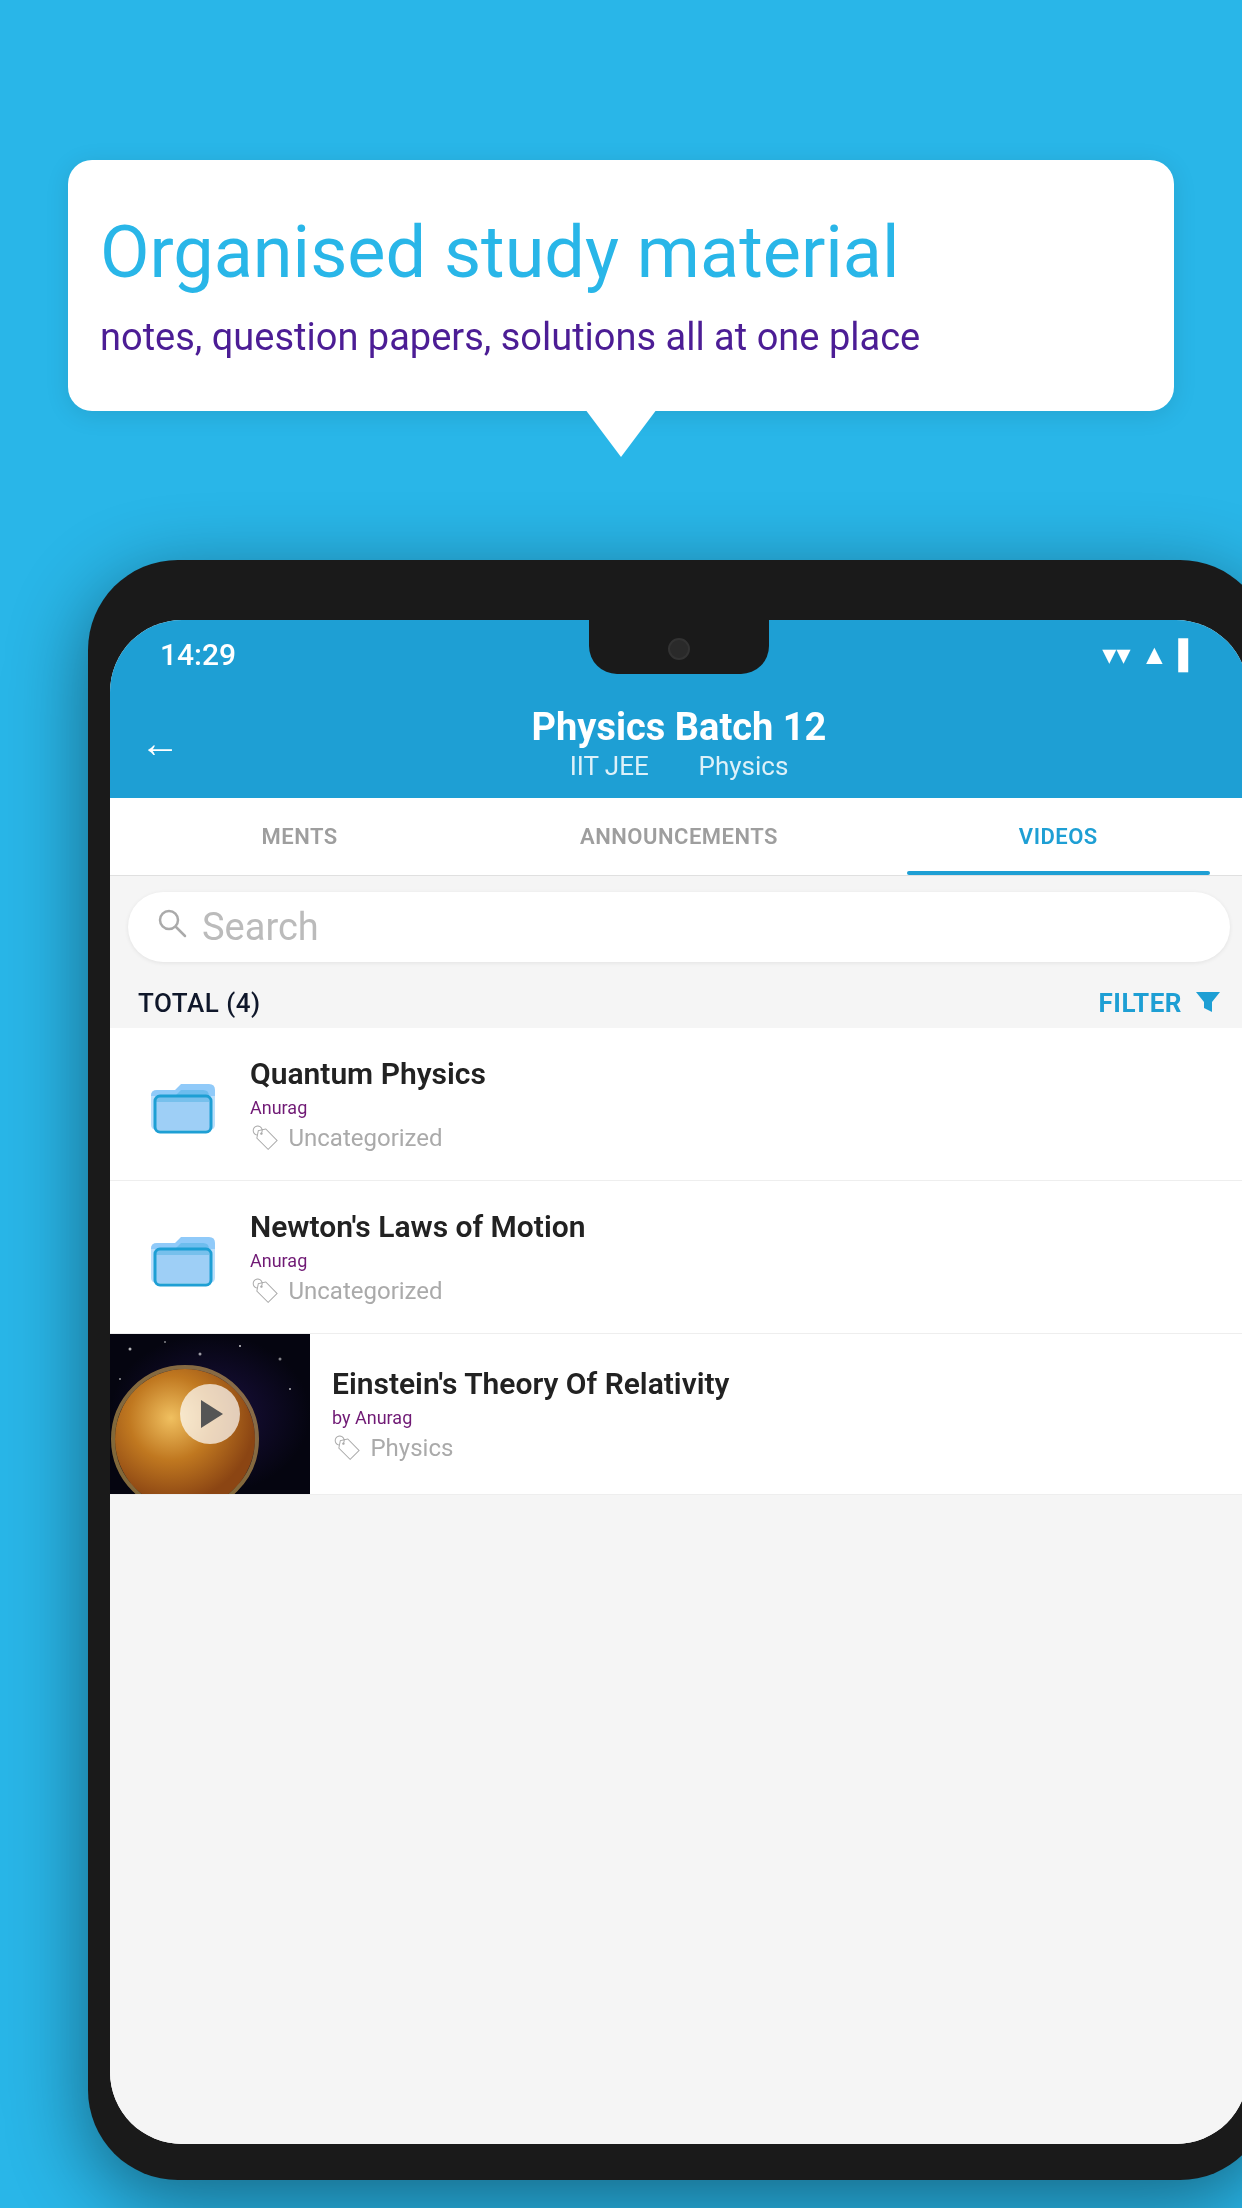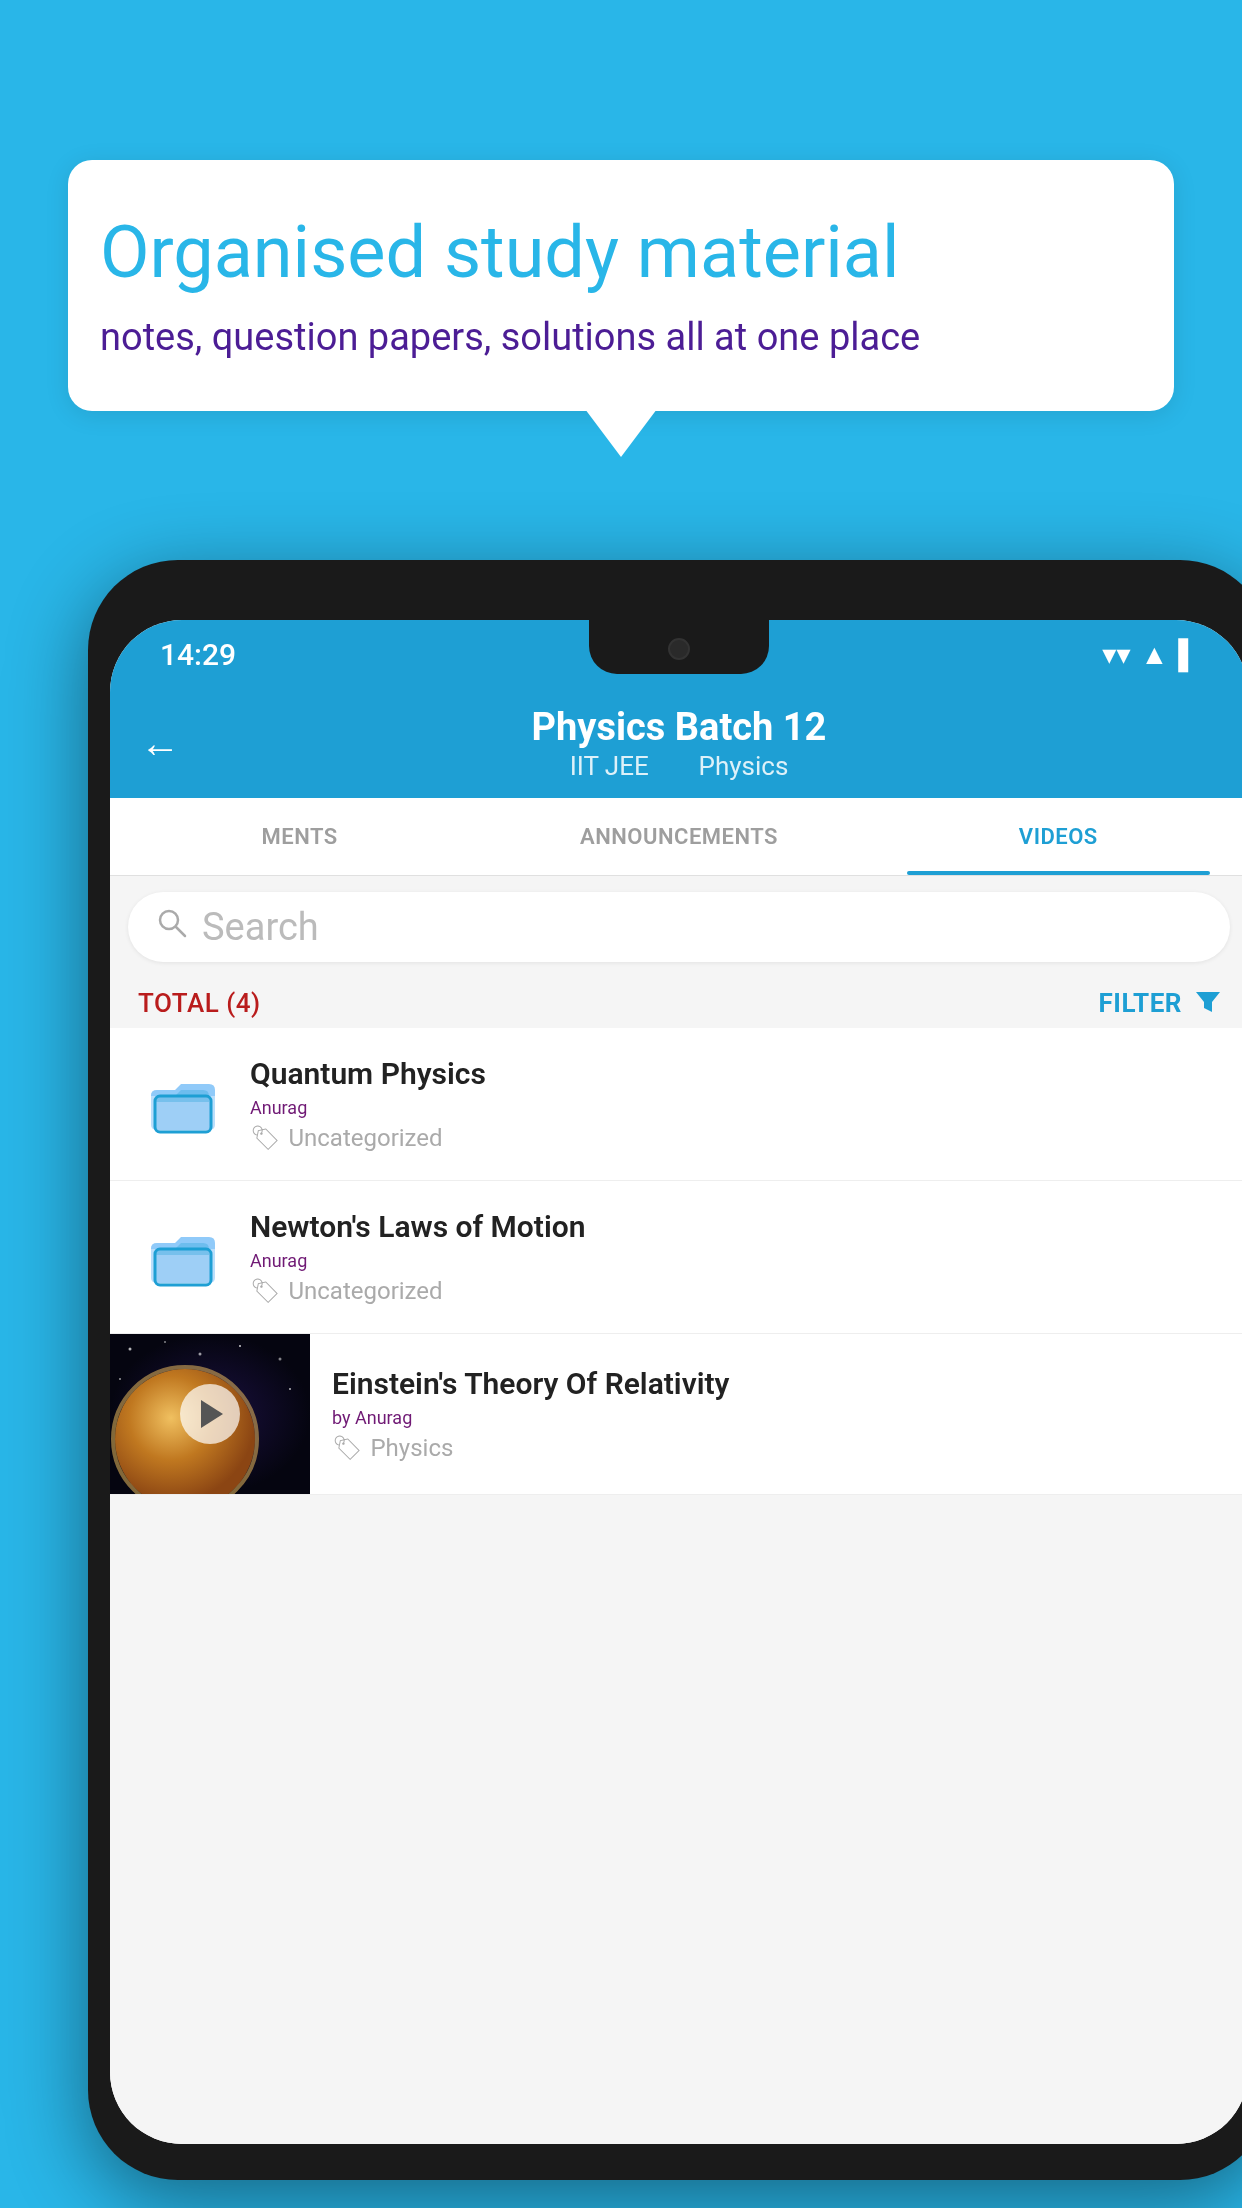--- a/index.html
+++ b/index.html
@@ -241,21 +241,21 @@
 
     
     .filter-bar {
       display: flex;
       align-items: center;
       justify-content: space-between;
       padding: 10px 28px 10px 28px;
       background: #f5f5f5;
     }
     .total-label {
-      color: #b91c1c;
+      color: #0f172a;
       font-size: 26px;
       font-weight: 500;
       letter-spacing: 0.5px;
     }
     .filter-btn {
       color: #1e9fd4;
       font-size: 26px;
       font-weight: 700;
       display: flex;
       align-items: center;

